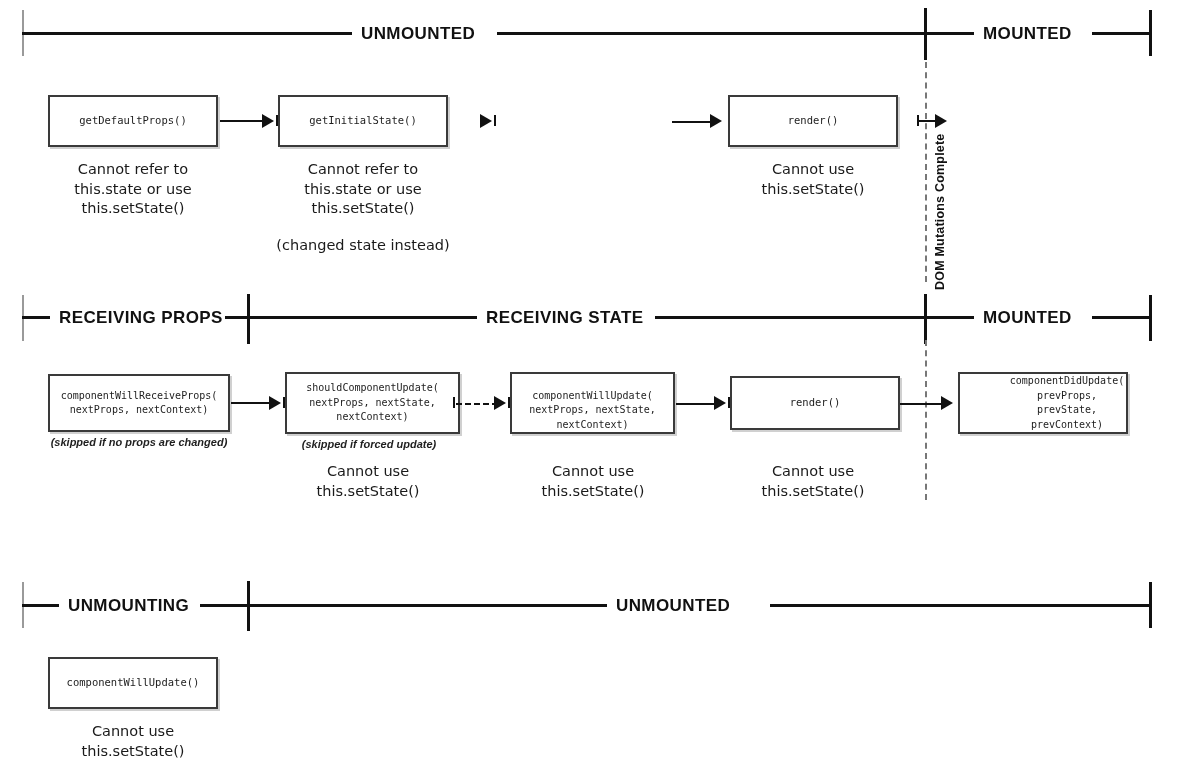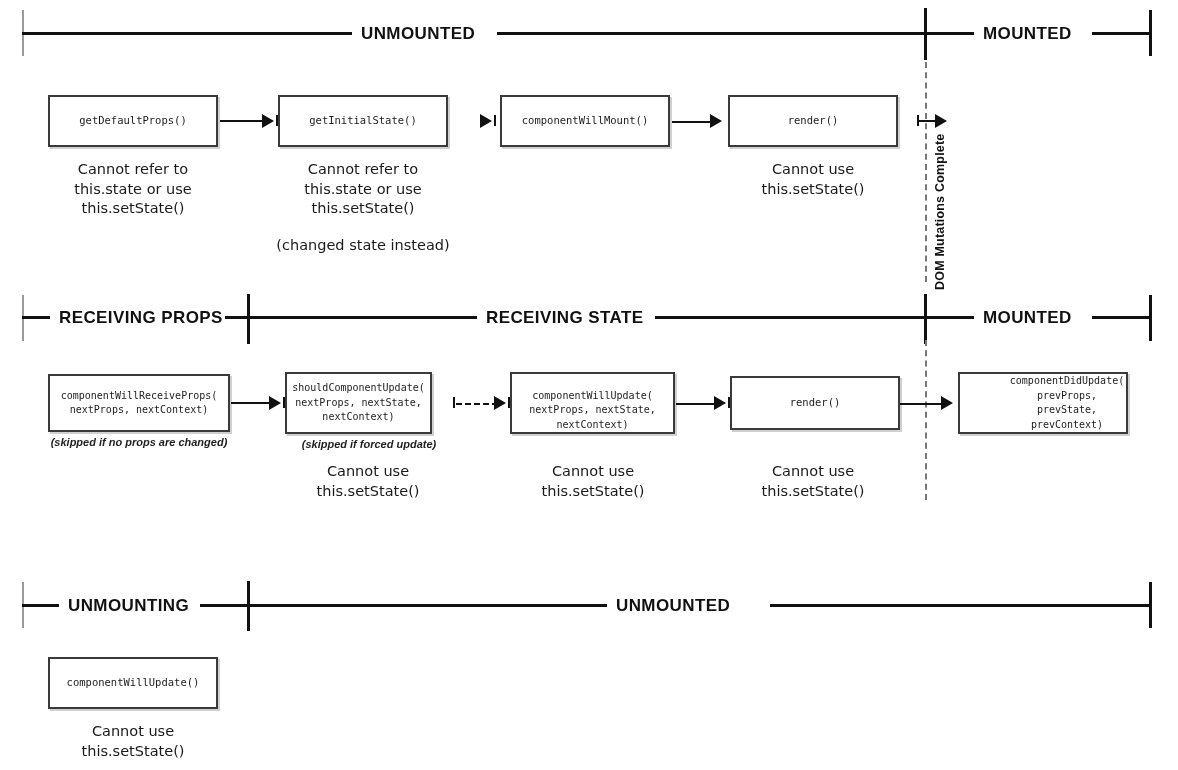--- a/index.html
+++ b/index.html
@@ -166,23 +166,20 @@
     <span class="node-label">getInitialState()</span>
   </div>
   <div class="caption" style="left:268px; top:160px; width:190px;">Cannot refer to
 this.state or use
 this.setState()</div>
   <div class="caption" style="left:268px; top:236px; width:190px;">(changed state instead)</div>
 
   <div class="arrow-head" style="left:480px; top:114px;"></div>
   <div class="arrow-cap" style="left:494px; top:115px;"></div>
 
-  <div class="node" style="left:500px; top:95px; width:170px; height:52px;">
-    <span class="node-label">componentWillMount()</span>
-  </div>
 
   <div class="arrow-line" style="left:672px; top:121px; width:42px;"></div>
   <div class="arrow-head" style="left:710px; top:114px;"></div>
 
   <div class="node" style="left:728px; top:95px; width:170px; height:52px;">
     <span class="node-label">render()</span>
   </div>
   <div class="caption" style="left:718px; top:160px; width:190px;">Cannot use
 this.setState()</div>
 
@@ -210,21 +207,21 @@
   <div class="node big" style="left:48px; top:374px; width:182px; height:58px;">
     <span class="node-label">componentWillReceiveProps(
 nextProps, nextContext)</span>
   </div>
   <div class="note-italic" style="left:38px; top:436px; width:202px;">(skipped if no props are changed)</div>
 
   <div class="arrow-line" style="left:231px; top:402px; width:42px;"></div>
   <div class="arrow-head" style="left:269px; top:396px;"></div>
   <div class="arrow-cap" style="left:283px; top:397px;"></div>
 
-  <div class="node big" style="left:285px; top:372px; width:147px; height:62px;">
+  <div class="node big" style="left:285px; top:372px; width:175px; height:62px;">
     <span class="node-label">shouldComponentUpdate(
 nextProps, nextState,
 nextContext)</span>
   </div>
   <div class="note-italic" style="left:278px; top:438px; width:182px;">(skipped if forced update)</div>
   <div class="caption" style="left:273px; top:462px; width:190px;">Cannot use
 this.setState()</div>
 
   <div class="arrow-cap" style="left:453px; top:397px;"></div>
   <div class="arrow-line dashed" style="left:456px; top:403px; width:42px;"></div>

